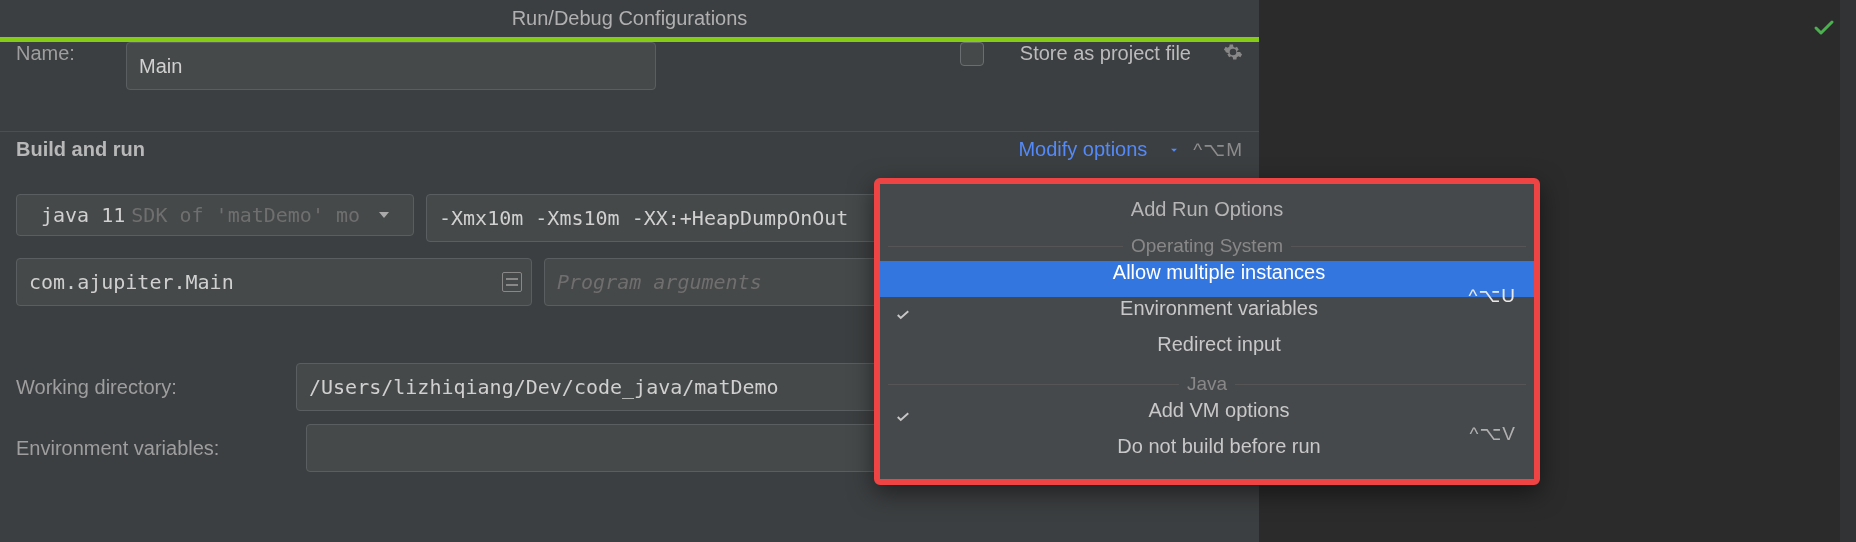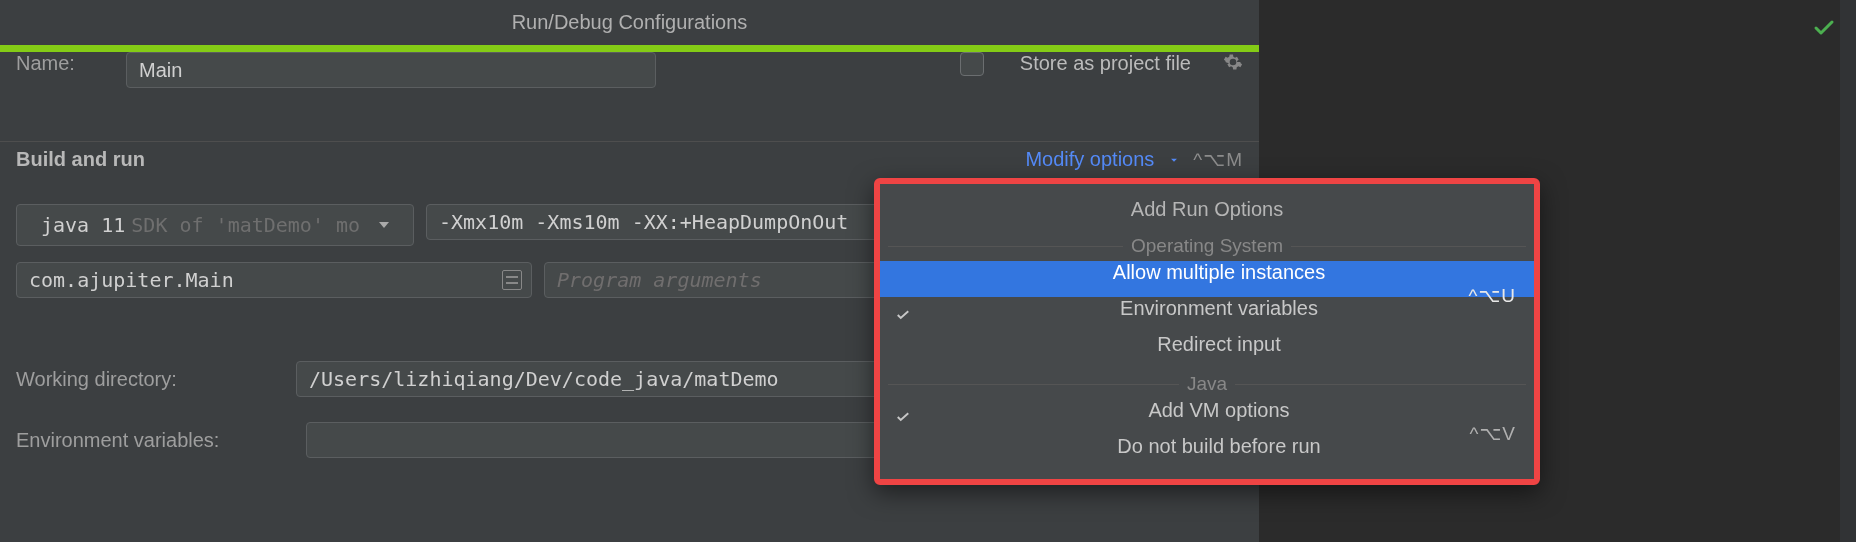--- a/index.html
+++ b/index.html
@@ -14,59 +14,59 @@
   .dialog {
     position: absolute;
     left: 0; top: 0;
     width: 1260px;
     height: 542px;
     background: #3c3f41;
     border-right: 1px solid #2b2b2b;
     overflow: hidden;
   }
   .titlebar {
-    height: 52px;
+    height: 42px;
     display: flex;
     align-items: center;
     justify-content: center;
     color: #b0b0b0;
     font-size: 20px;
-    border-bottom: 7px solid #84cc16;
+    border-bottom: 5px solid #84cc16;
   }
   .row {
     display: flex;
     align-items: flex-start;
     padding: 0 16px;
   }
   .name-row { height: 90px; gap: 24px; border-bottom: 1px solid #4e4e4e; }
   .name-label { color: #9e9e9e; width: 86px; }
   .text-input {
     background: #45494a;
     border: 1px solid #5b5e60;
     border-radius: 4px;
-    height: 36px;
+    height: 48px;
     color: #d0d0d0;
     padding: 0 12px;
     font-size: 20px;
     font-family: inherit;
   }
   .name-input { width: 530px; }
   .spacer { flex: 1; }
   .checkbox {
     width: 24px; height: 24px;
     border: 1px solid #6b6e70;
     border-radius: 4px;
     background: #45494a;
     margin-right: 12px;
   }
   .gear { width: 20px; height: 20px; fill: #888; margin-left: 8px; }
   
   .section-row { height: 52px; margin-top: 6px; }
   .section-title { font-weight: 600; color: #b8b8b8; }
-  .modify-link { color: #548af7; display: flex; align-items: center; gap: 13px; cursor: pointer; }
+  .modify-link { color: #548af7; display: flex; align-items: center; gap: 20px; cursor: pointer; }
   .shortcut { color: #8c8c8c; margin-left: 12px; font-size: 19px; letter-spacing: 1px; }
   
   .fields { padding: 4px 16px; }
   .field-row { display: flex; gap: 12px; margin-bottom: 16px; }
   .jdk-select {
     width: 398px;
     background: #45494a;
     border: 1px solid #5b5e60;
     border-radius: 4px;
     height: 42px;

